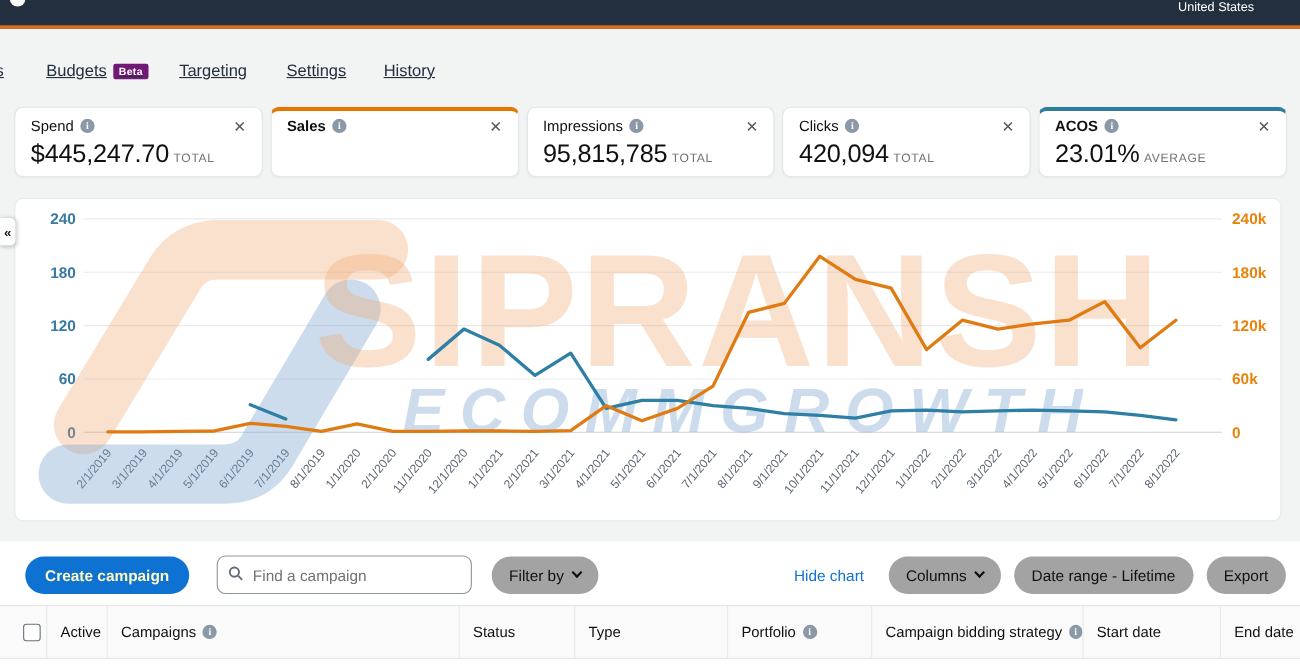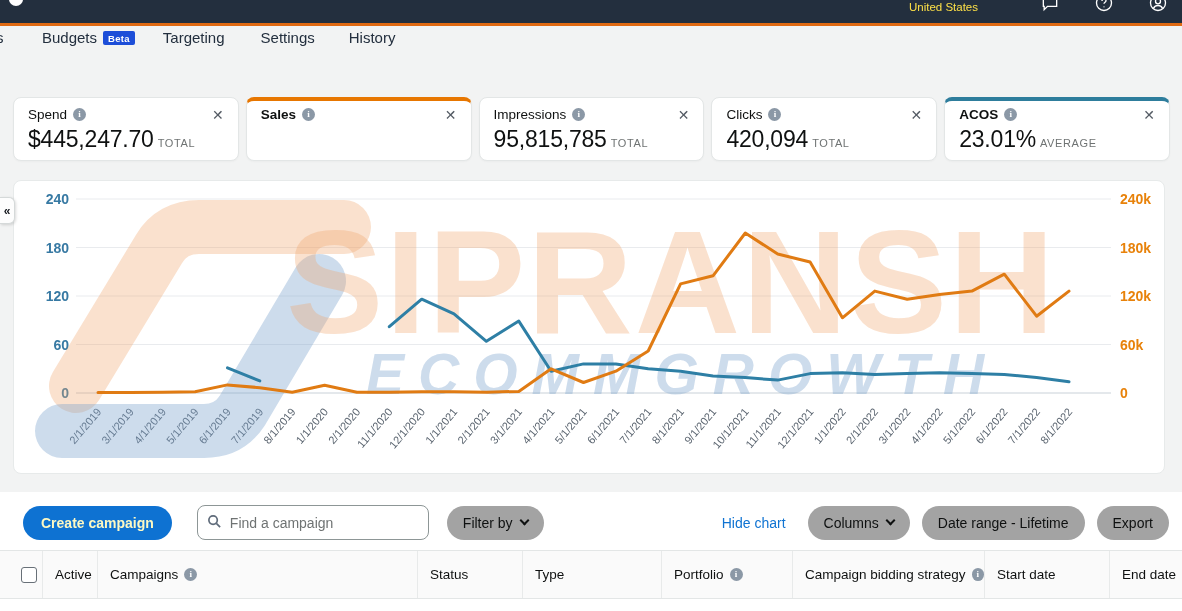--- a/index.html
+++ b/index.html
@@ -5,32 +5,32 @@
   * { box-sizing: border-box; margin: 0; padding: 0; }
   html,body { width:1182px; height:611px; overflow:hidden; }
   body { font-family:"Liberation Sans", sans-serif; background:#f2f3f3; color:#0f1111; }
   .stage { position:relative; width:1182px; height:611px; overflow:hidden; }
 
   
   .topnav { position:absolute; top:0; left:0; width:100%; height:26px;
             background:#232f3e; border-bottom:3px solid #e06a12; overflow:hidden; }
   .nav-logo-part { position:absolute; left:9px; top:-7px; width:14px; height:13px;
                    background:#fff; border-radius:50%; }
-  .nav-right { position:absolute; right:14px; top:0; height:23px; display:flex; align-items:flex-start; gap:34px; color:#fde047; }
+  .nav-right { position:absolute; right:14px; top:0; height:23px; display:flex; align-items:flex-start; gap:34px; color:#ffffff;flex-direction:column; }
   .nav-region { font-size:11.5px; margin-top:1px; margin-right:28px; }
   .nav-ic { width:20px; height:20px; margin-top:-7px; }
   .nav-ic svg { width:20px; height:20px; stroke:#fff; fill:none; stroke-width:1.6; }
 
   
   .tabbar { position:absolute; top:29px; left:0; width:100%; height:44px;
-            display:flex; align-items:flex-start; font-size:15px; color:#232f3e; }
+            display:flex; align-items:flex-end; font-size:15px; color:#232f3e;text-decoration:underline; }
   .tab { margin-right:0; cursor:pointer; }
   .tab-partial { margin-left:-4px; width:12px; overflow:hidden; }
   .tab-budgets { margin-left:34px; display:flex; align-items:center; gap:6px; }
-  .beta-badge { background:#1d4ed8; color:#fff; font-size:9.5px; font-weight:bold;
+  .beta-badge { background:#701a75; color:#fff; font-size:9.5px; font-weight:bold;
                 padding:2px 5px 1px; border-radius:2px; letter-spacing:.3px; }
   .tab-targeting { margin-left:28px; } .tab-settings { margin-left:36px; } .tab-history { margin-left:34px; }
 
   
   .cards { position:absolute; top:97px; left:13px; right:12px; display:flex; gap:7px; }
   .card { position:relative; flex:1; height:64px; background:#fff; border:1px solid #e3e6e6;
           border-radius:8px; padding:9px 14px 8px; box-shadow:0 1px 2px rgba(0,0,0,.03); }
   .card.sel-orange { border-top:4px solid #e77600; padding-top:6px; }
   .card.sel-blue   { border-top:4px solid #2e7d9c; padding-top:6px; }
   .card-top { display:flex; align-items:center; font-size:13.5px; }

